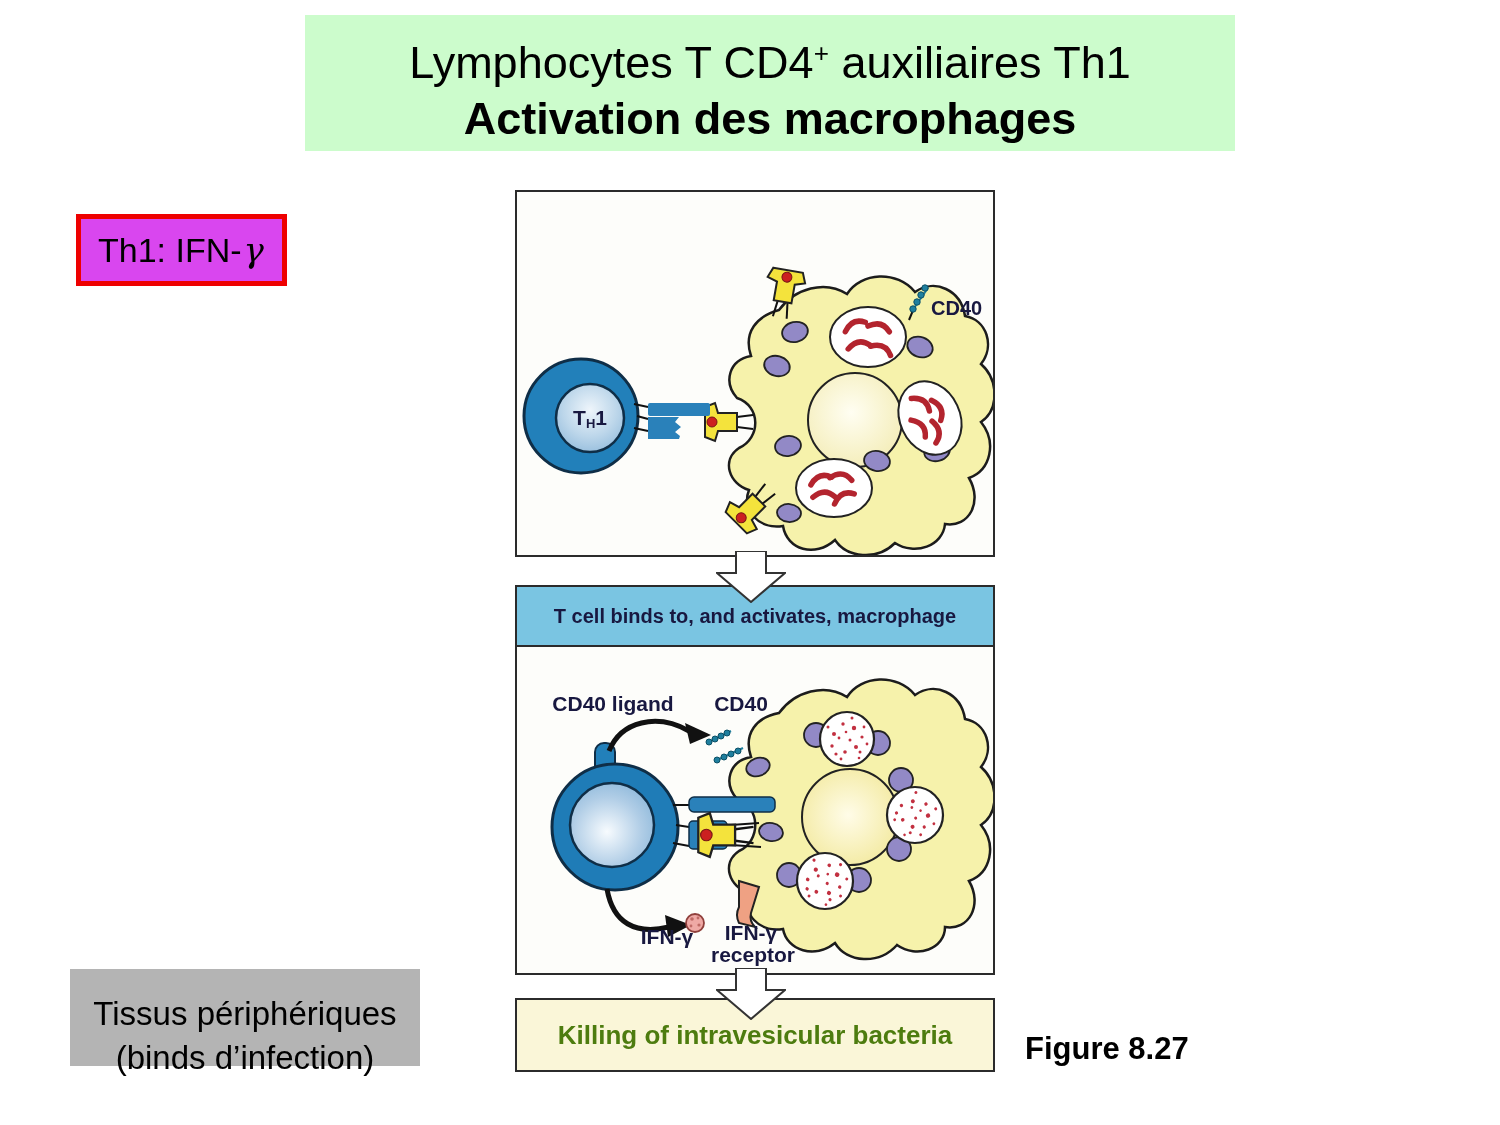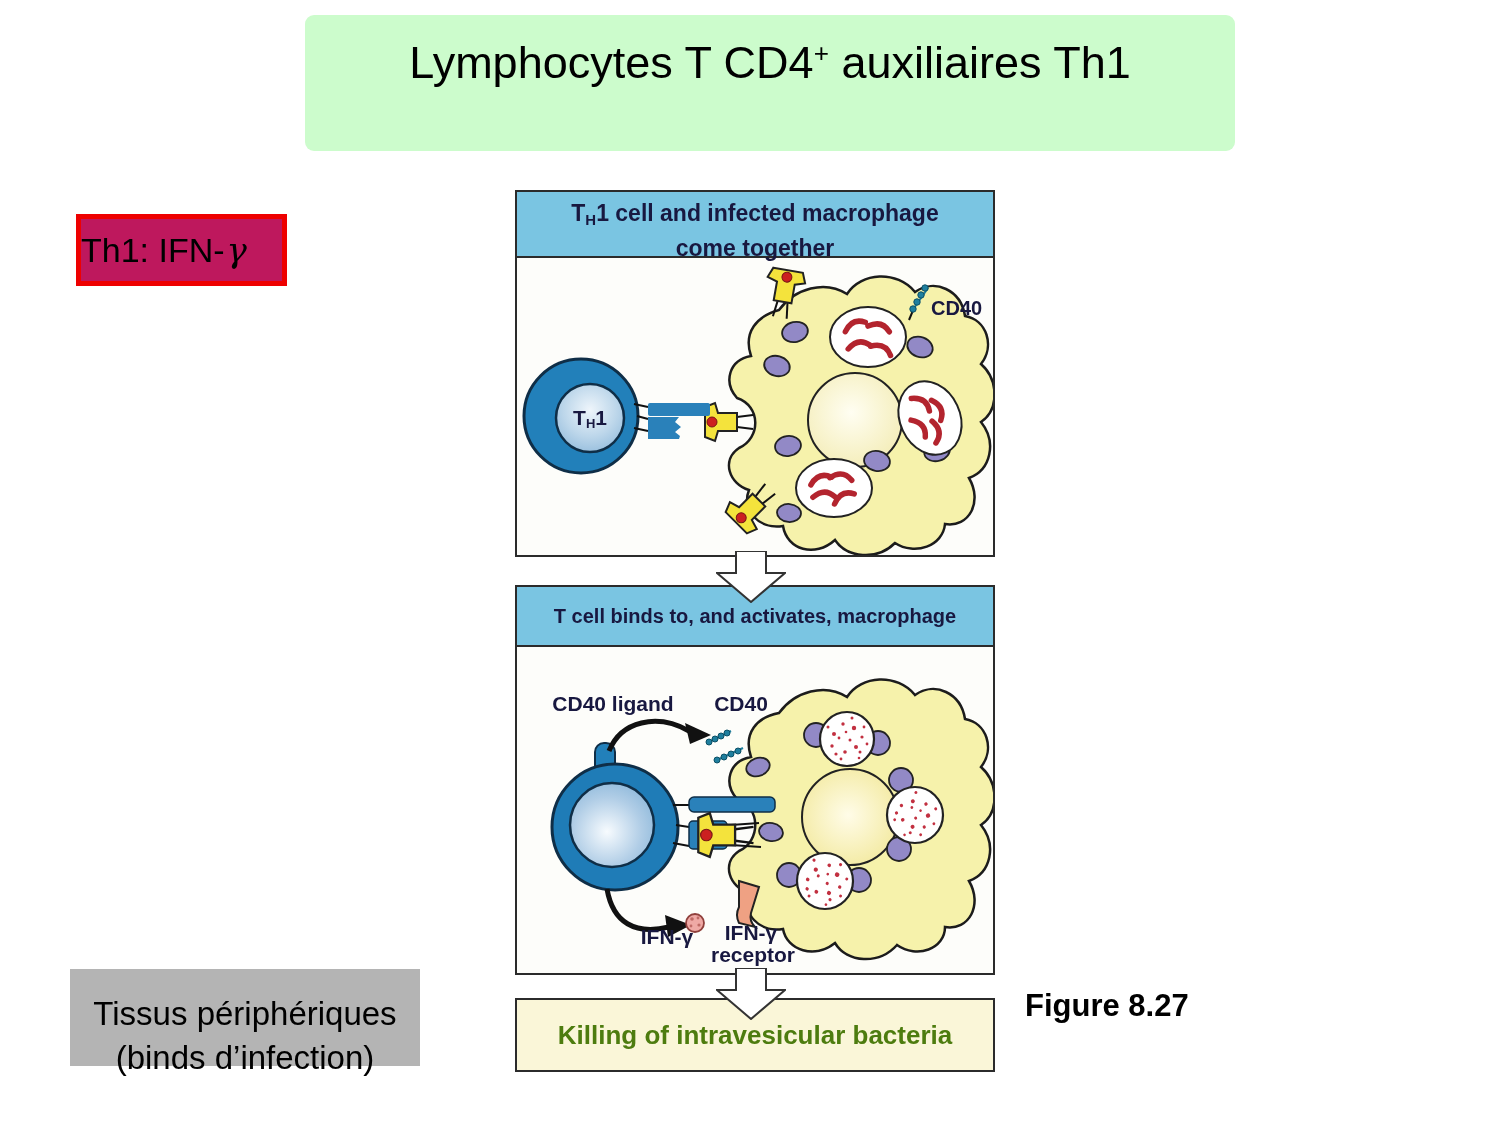--- a/index.html
+++ b/index.html
@@ -1,38 +1,38 @@
 <!DOCTYPE html>
 <html><head>
 <meta charset="utf-8">
 <style>
   html,body{margin:0;padding:0;background:#fff;}
   #slide{position:relative;width:1500px;height:1125px;background:#ffffff;overflow:hidden;
          font-family:"Liberation Sans",sans-serif;color:#000;}
 
   
   .title-box{position:absolute;left:305px;top:15px;width:930px;height:136px;
-             background:#ccfccc;text-align:center;border-radius:9px;}
+             background:#ccfccc;text-align:center;}
   .title-line1{font-size:45px;line-height:58px;margin-top:9px;font-weight:400;}
   .title-line1 sup{font-size:0.58em;vertical-align:super;}
   .title-line2{font-size:45px;line-height:54px;font-weight:700;}
 
   
   .th1-box{position:absolute;left:76px;top:214px;width:211px;height:72px;
-           border:5px solid #ee0000;box-sizing:border-box;background:#be185d;
-           display:flex;align-items:center;font-size:34px;}
+           border:5px solid #ee0000;box-sizing:border-box;background:#d946ef;
+           display:flex;align-items:center;padding-left:17px;font-size:34px;}
   .th1-box .gamma{font-family:"DejaVu Serif",serif;font-style:italic;padding-left:2px;}
 
   
   .tissue-box{position:absolute;left:70px;top:969px;width:350px;height:97px;
               background:#b4b4b4;text-align:center;font-size:33px;line-height:44px;
               padding-top:23px;box-sizing:border-box;}
 
   
-  .fig-caption{position:absolute;left:1025px;top:988px;font-size:31px;font-weight:700;}
+  .fig-caption{position:absolute;left:1025px;top:1031px;font-size:31px;font-weight:700;}
 
   
   .figure{position:absolute;left:515px;top:190px;width:480px;height:885px;}
   .panel{position:absolute;left:0;width:480px;border:2px solid #2b2b2b;
          box-sizing:border-box;background:#fdfdfa;}
   .panel1{top:0;height:367px;}
   .panel2{top:395px;height:390px;}
   .panel-header{background:#7ac5e2;border-bottom:2px solid #2b2b2b;
                 text-align:center;font-weight:700;color:#181840;}
   .panel1 .panel-header{height:66px;font-size:23px;line-height:28px;padding-top:7px;box-sizing:border-box;}
@@ -52,41 +52,38 @@
 
   .svg-label{font-family:"Liberation Sans",sans-serif;font-weight:700;fill:#181840;}
 </style>
 </head>
 <body>
 
 <div id="slide">
 
   <div class="title-box">
     <div class="title-line1"><span>Lymphocytes T CD4</span><sup>+</sup><span> auxiliaires Th1</span></div>
+    <div class="title-line2">Activation des macrophages</div>
   </div>
 
   <div class="th1-box">
       <span>Th1: IFN-</span>
       <span class="gamma">γ</span>
     </div>
 
   <div class="tissue-box">
     <div>Tissus périphériques</div>
     <div>(binds d’infection)</div>
   </div>
 
   <div class="fig-caption">Figure 8.27</div>
 
   <div class="figure">
 
     <div class="panel panel1">
-      <div class="panel-header">
-        <span>T</span><sub>H</sub><span>1 cell and infected macrophage</span><br>
-        <span>come together</span>
-      </div>
       <svg class="panel-art" width="476" height="297" viewBox="0 0 476 297">
         <defs>
           <radialGradient id="g-tc1" cx="50%" cy="38%" r="72%">
             <stop offset="0%" stop-color="#eef5fb"></stop>
               <stop offset="55%" stop-color="#bcd6ea"></stop>
               <stop offset="100%" stop-color="#8db8da"></stop>
           </radialGradient>
           <radialGradient id="g-mn1" cx="46%" cy="42%" r="72%">
             <stop offset="0%" stop-color="#fffef2"></stop>
               <stop offset="100%" stop-color="#f2eaae"></stop>

